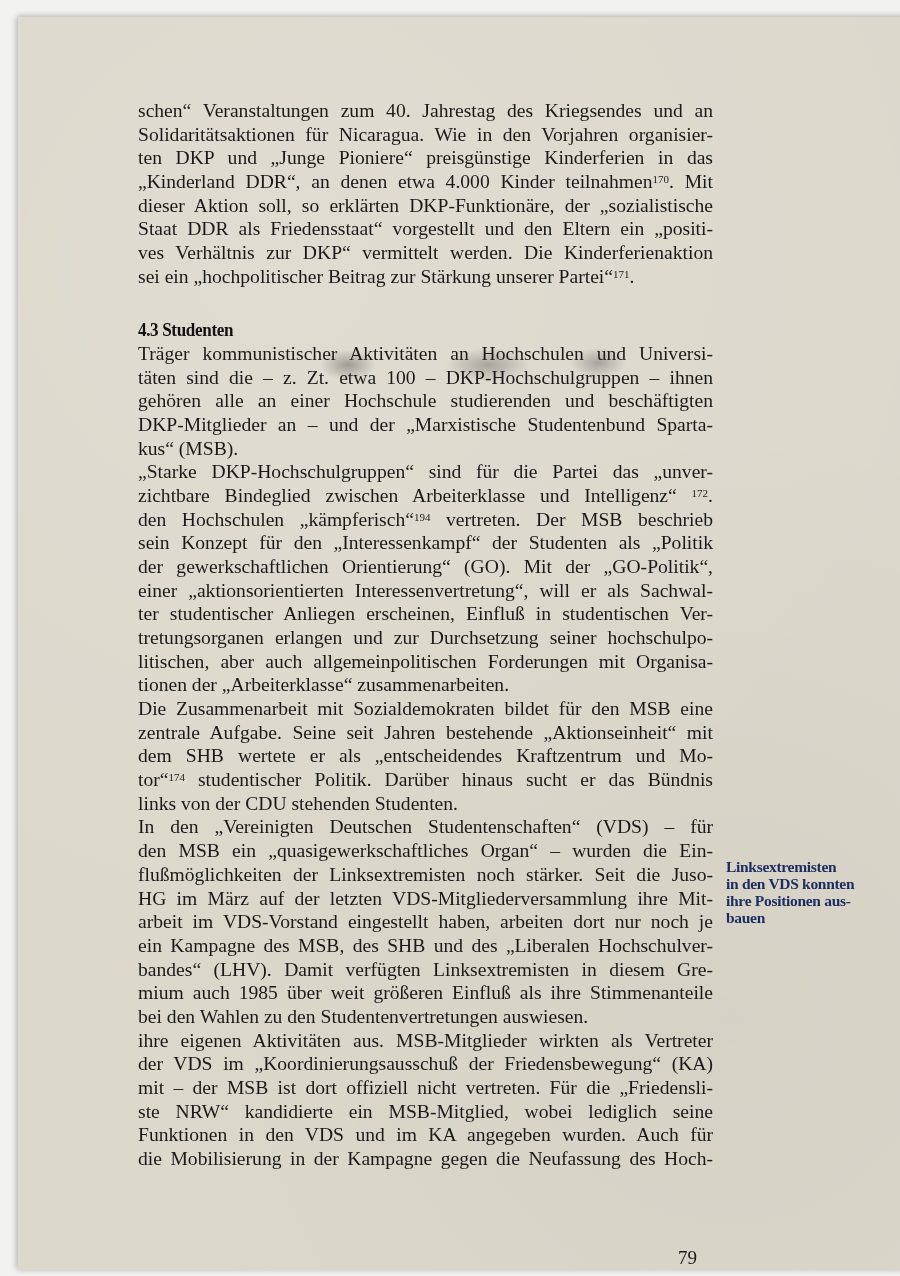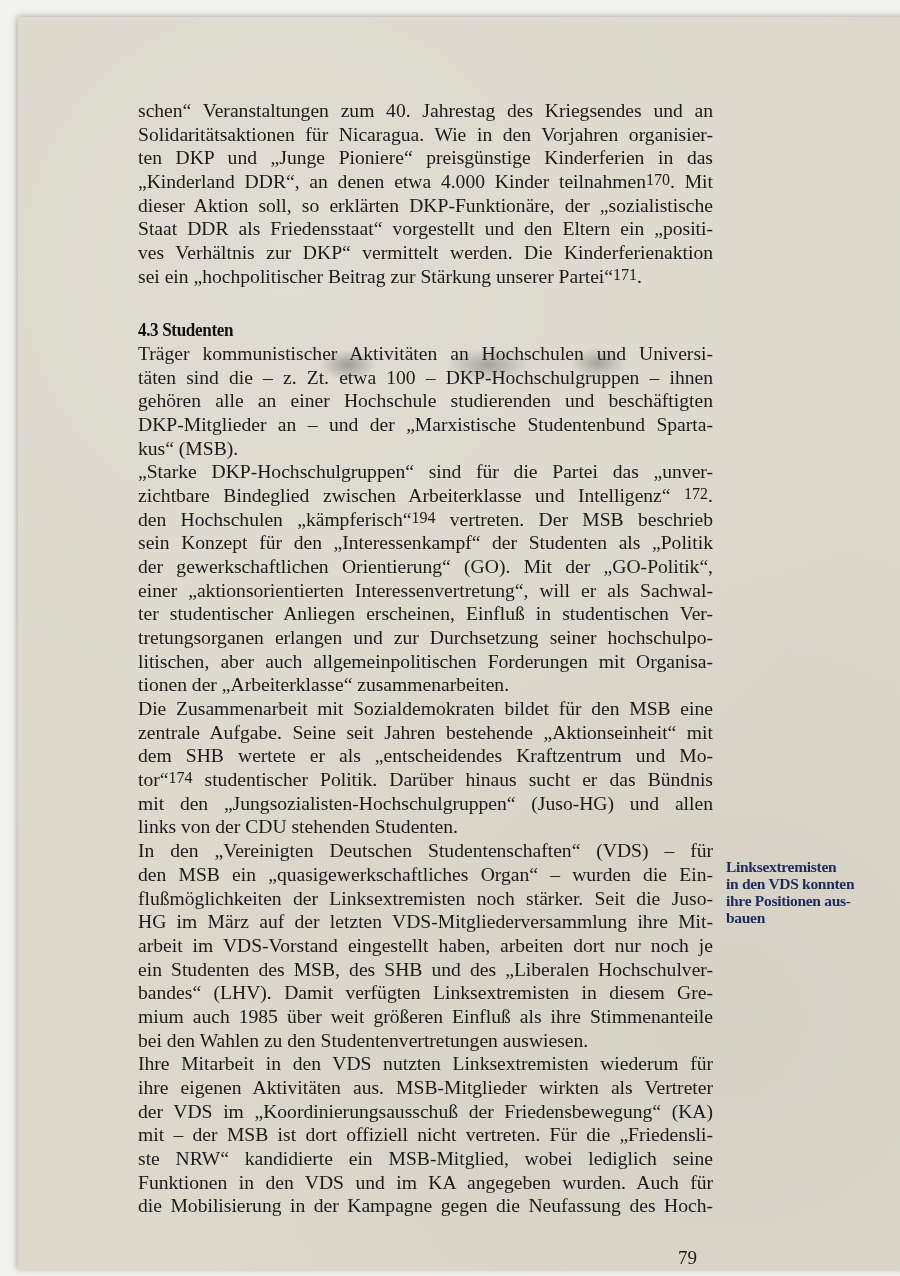--- a/index.html
+++ b/index.html
@@ -44,21 +44,21 @@
       display: block;
       text-align: justify;
       text-align-last: justify;
       white-space: nowrap;
       height: 23.68px;
     }
     .line.last {
       text-align-last: left;
     }
     sup {
-      font-size: 16px;
+      font-size: 11px;
       vertical-align: top;
       position: relative;
       top: -2px;
     }
     .spacer {
       height: 30px;
     }
     .heading {
       font-family: "Liberation Serif", serif;
       font-weight: bold;
@@ -142,32 +142,30 @@
       <span class="line">der gewerkschaftlichen Orientierung“ (GO). Mit der „GO-Politik“,</span>
       <span class="line">einer „aktionsorientierten Interessenvertretung“, will er als Sachwal-</span>
       <span class="line">ter studentischer Anliegen erscheinen, Einfluß in studentischen Ver-</span>
       <span class="line">tretungsorganen erlangen und zur Durchsetzung seiner hochschulpo-</span>
       <span class="line">litischen, aber auch allgemeinpolitischen Forderungen mit Organisa-</span>
       <span class="line last">tionen der „Arbeiterklasse“ zusammenarbeiten.</span>
       <span class="line">Die Zusammenarbeit mit Sozialdemokraten bildet für den MSB eine</span>
       <span class="line">zentrale Aufgabe. Seine seit Jahren bestehende „Aktionseinheit“ mit</span>
       <span class="line">dem SHB wertete er als „entscheidendes Kraftzentrum und Mo-</span>
       <span class="line"><span>tor“</span><sup>174</sup><span> studentischer Politik. Darüber hinaus sucht er das Bündnis</span></span>
-      <span class="line">mit den „Jungsozialisten-Hochschulgruppen“ (Juso-HG) und allen</span>
       <span class="line last">links von der CDU stehenden Studenten.</span>
       <span class="line">In den „Vereinigten Deutschen Studentenschaften“ (VDS) – für</span>
       <span class="line">den MSB ein „quasigewerkschaftliches Organ“ – wurden die Ein-</span>
       <span class="line">flußmöglichkeiten der Linksextremisten noch stärker. Seit die Juso-</span>
       <span class="line">HG im März auf der letzten VDS-Mitgliederversammlung ihre Mit-</span>
       <span class="line">arbeit im VDS-Vorstand eingestellt haben, arbeiten dort nur noch je</span>
-      <span class="line">ein Studenten des MSB, des SHB und des „Liberalen Hochschulver-</span>
+      <span class="line">ein Kampagne des MSB, des SHB und des „Liberalen Hochschulver-</span>
       <span class="line">bandes“ (LHV). Damit verfügten Linksextremisten in diesem Gre-</span>
       <span class="line">mium auch 1985 über weit größeren Einfluß als ihre Stimmenanteile</span>
       <span class="line last">bei den Wahlen zu den Studentenvertretungen auswiesen.</span>
-      <span class="line">Ihre Mitarbeit in den VDS nutzten Linksextremisten wiederum für</span>
       <span class="line">ihre eigenen Aktivitäten aus. MSB-Mitglieder wirkten als Vertreter</span>
       <span class="line">der VDS im „Koordinierungsausschuß der Friedensbewegung“ (KA)</span>
       <span class="line">mit – der MSB ist dort offiziell nicht vertreten. Für die „Friedensli-</span>
       <span class="line">ste NRW“ kandidierte ein MSB-Mitglied, wobei lediglich seine</span>
       <span class="line">Funktionen in den VDS und im KA angegeben wurden. Auch für</span>
       <span class="line">die Mobilisierung in der Kampagne gegen die Neufassung des Hoch-</span>
     </div>
   </div>
 
   <div class="smudge"></div>

